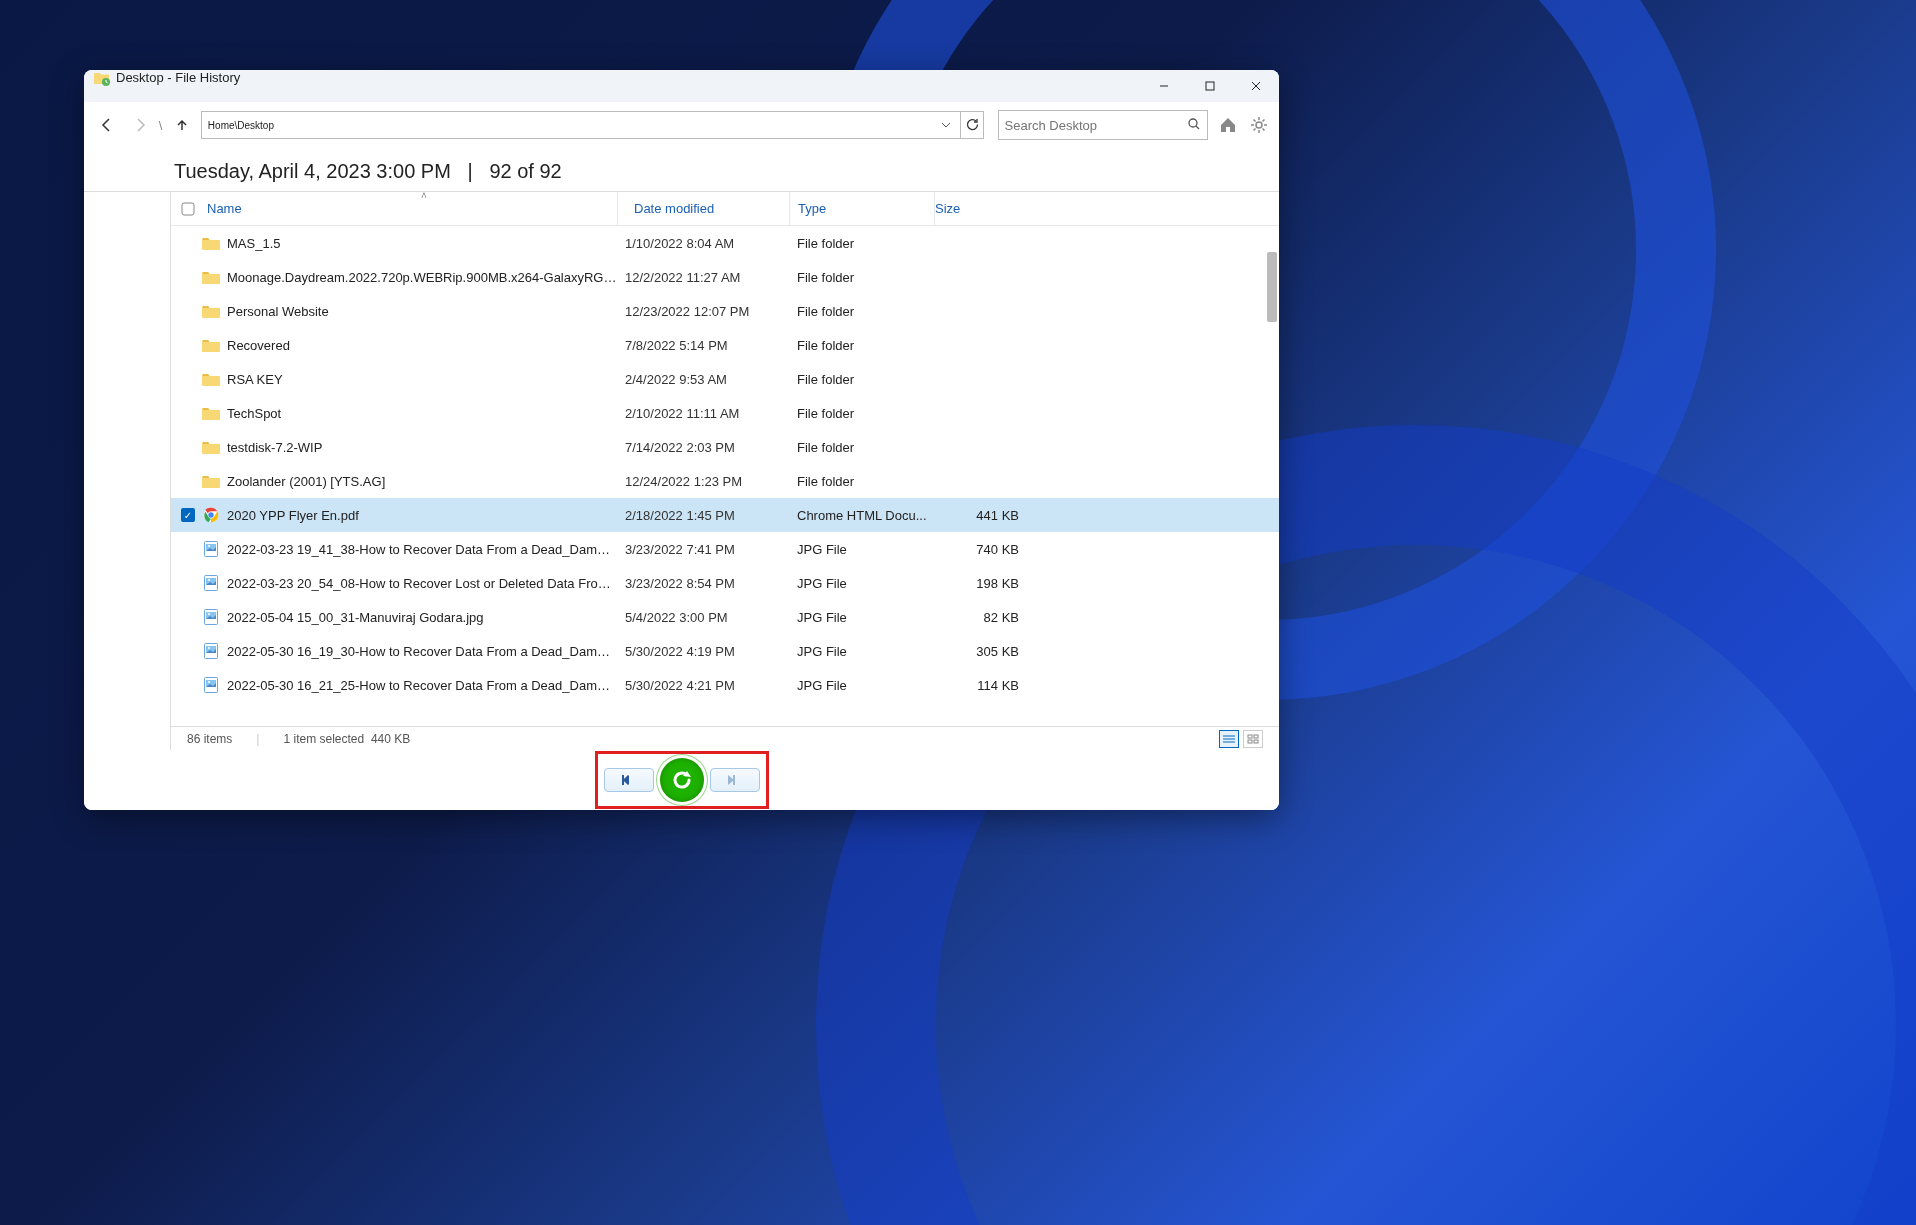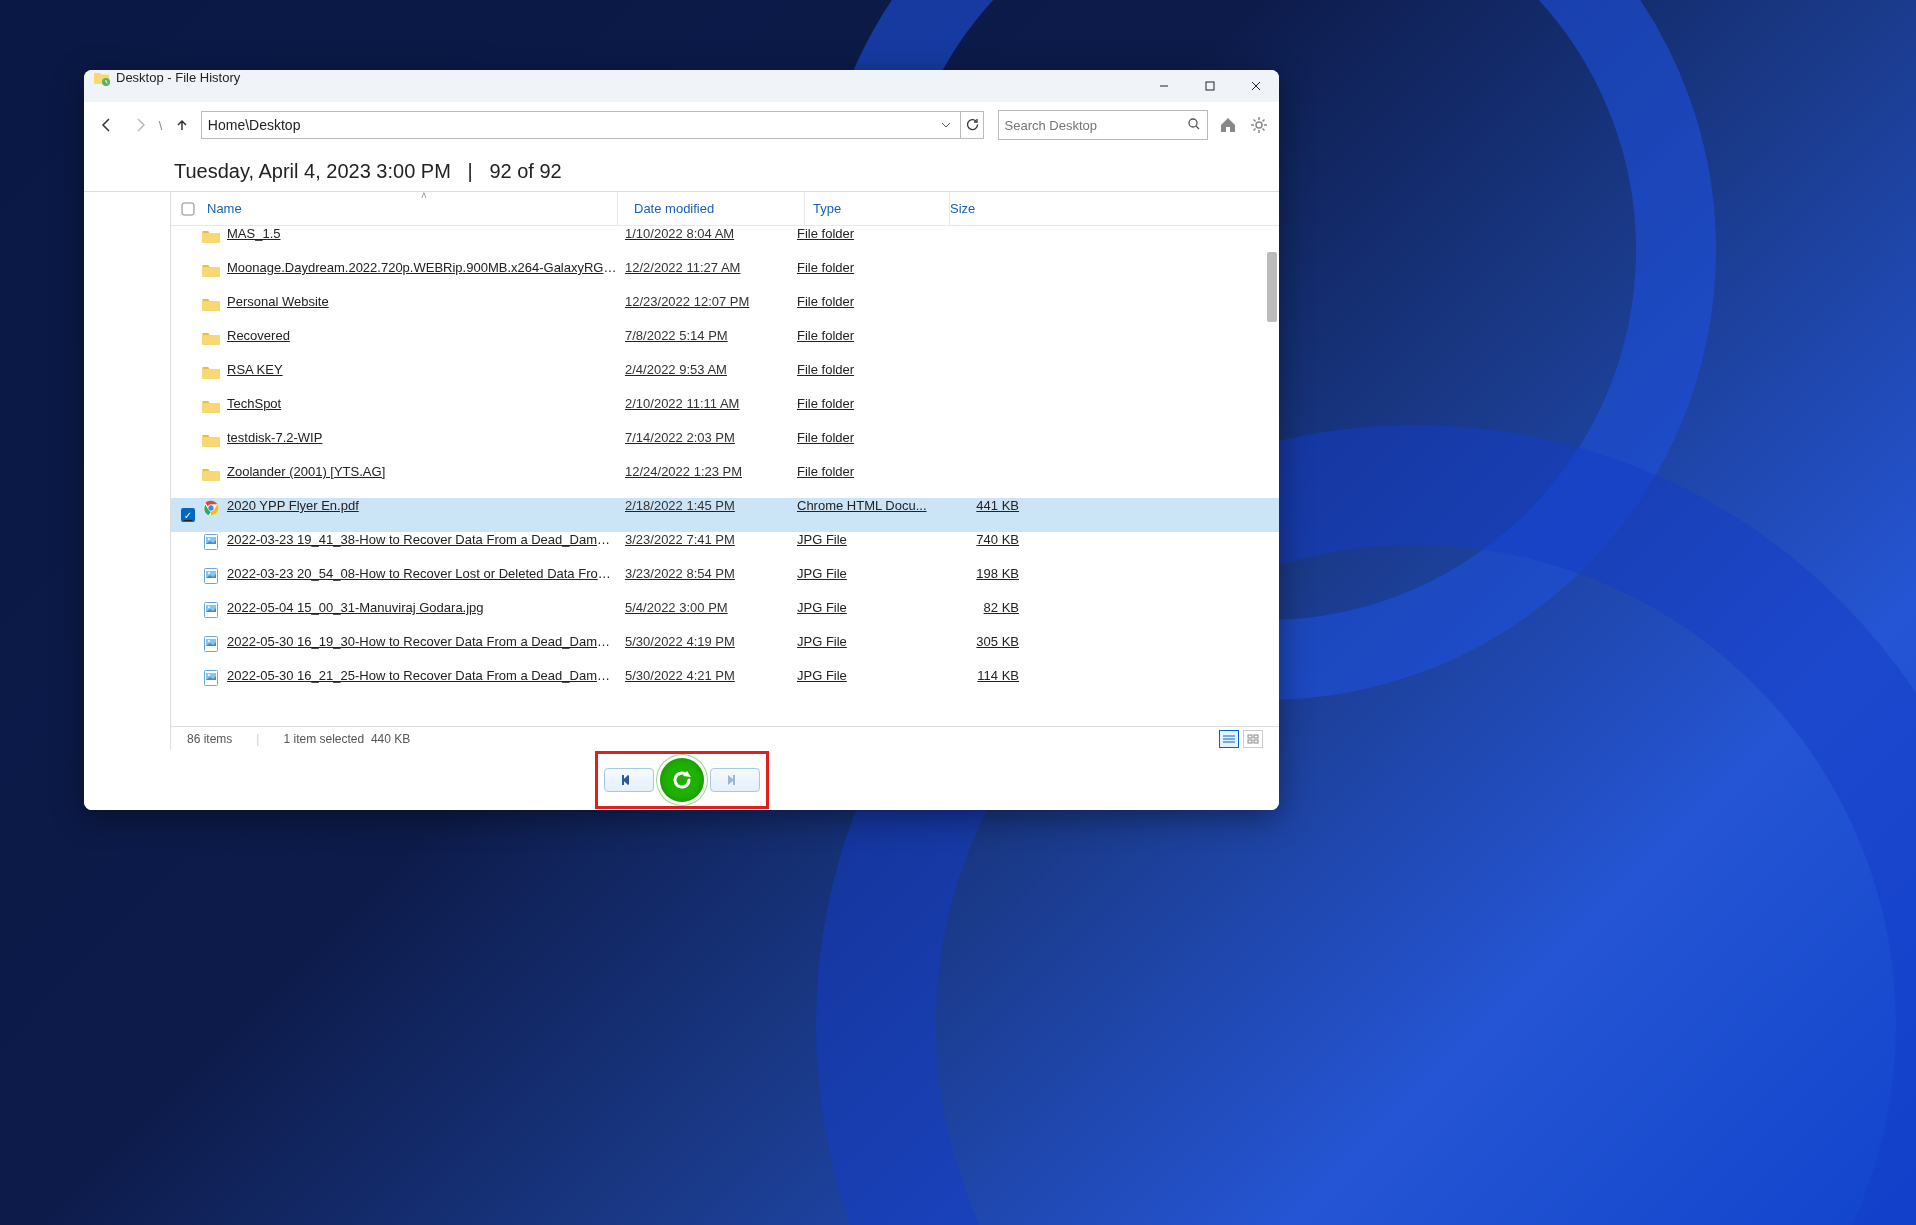--- a/index.html
+++ b/index.html
@@ -43,21 +43,21 @@
 .toolbar {
   height: 46px; display: flex; align-items: center; padding: 0 10px; gap: 6px; background: #fff;
 }
 .nav-btn {
   width: 28px; height: 28px; display: flex; align-items: center; justify-content: center;
   cursor: pointer; color: #555; border-radius: 3px;
 }
 .nav-btn.disabled { color: #bbb; cursor: default; }
 .address-bar {
   flex: 0 0 760px; height: 28px; border: 1px solid #bbb; display: flex; align-items: center;
-  font-size: 14px; padding: 0 6px; color: #222; background: #fff;
+  font-size: 10px; padding: 0 6px; color: #222; background: #fff;
 }
 .address-text { flex: 1; }
 .address-drop { width: 16px; display: flex; justify-content: center; cursor: pointer; }
 .refresh-btn {
   width: 24px; height: 28px; border: 1px solid #bbb; border-left: none;
   display: flex; align-items: center; justify-content: center; cursor: pointer; margin-left: -6px;
 }
 .search-box {
   flex: 0 0 210px; height: 30px; border: 1px solid #bbb; display: flex; align-items: center;
   padding: 8px 6px; font-size: 13px; color: #666; margin-left: 8px;
@@ -77,27 +77,27 @@
 }
 .left-gap { width: 86px; }
 .file-pane { flex: 1; display: flex; flex-direction: column; border-left: 1px solid #ddd; position: relative; }
 .col-headers {
   height: 34px; display: flex; align-items: center; border-bottom: 1px solid #e8e8e8;
   font-size: 13px; color: #1a5fb4; padding-left: 6px; position: relative;
 }
 .col-check { width: 22px; display:flex; align-items:center; justify-content:center; }
 .col-name { flex: 0 0 418px; padding-left: 8px; cursor: pointer; }
 .col-date { flex: 0 0 172px; padding-left: 16px; cursor: pointer; border-left: 1px solid #e8e8e8; height: 100%; display:flex; align-items:center; }
-.col-type { flex: 0 0 145px; padding-left: 8px; cursor: pointer; border-left: 1px solid #e8e8e8; height: 100%; display:flex; align-items:center;margin-left:15px; }
+.col-type { flex: 0 0 145px; padding-left: 8px; cursor: pointer; border-left: 1px solid #e8e8e8; height: 100%; display:flex; align-items:center; }
 .col-size { flex: 0 0 95px; padding-right: 10px; cursor: pointer; border-left: 1px solid #e8e8e8; height: 100%; display:flex; align-items:center; justify-content:flex-start; }
 .sort-indicator { position: absolute; top: -2px; left: 250px; font-size: 10px; color: #888; }
 .file-list { flex: 1; overflow: hidden; position: relative; }
 .file-row {
-  height: 34px; display: flex; font-size: 13px; color: #222;
-  padding-left: 6px; cursor: default; text-decoration: underline;
+  height: 34px; display: flex; align-items: center; font-size: 13px; color: #222;
+  padding-left: 6px; cursor: default;
 }
 .file-row.selected { background: #cce5f6; }
 .row-check { width: 22px; display:flex; align-items:center; justify-content:center; }
 .chk { width: 14px; height: 14px; border-radius: 2px; display: flex; align-items: center; justify-content: center; }
 .chk.on { background: #0067c0; color: #fff; font-size: 10px; }
 .row-icon { width: 20px; height: 20px; margin-left: 2px; margin-right: 6px; display: flex; align-items: center; justify-content: center; flex-shrink: 0; }
 .row-name { flex: 0 0 390px; white-space: nowrap; overflow: hidden; text-overflow: ellipsis; }
 .row-date { flex: 0 0 172px; padding-left: 8px; color: #333; }
 .row-type { flex: 0 0 145px; padding-left: 8px; white-space: nowrap; overflow: hidden; text-overflow: ellipsis; }
 .row-size { flex: 0 0 95px; text-align: right; padding-right: 10px; }

